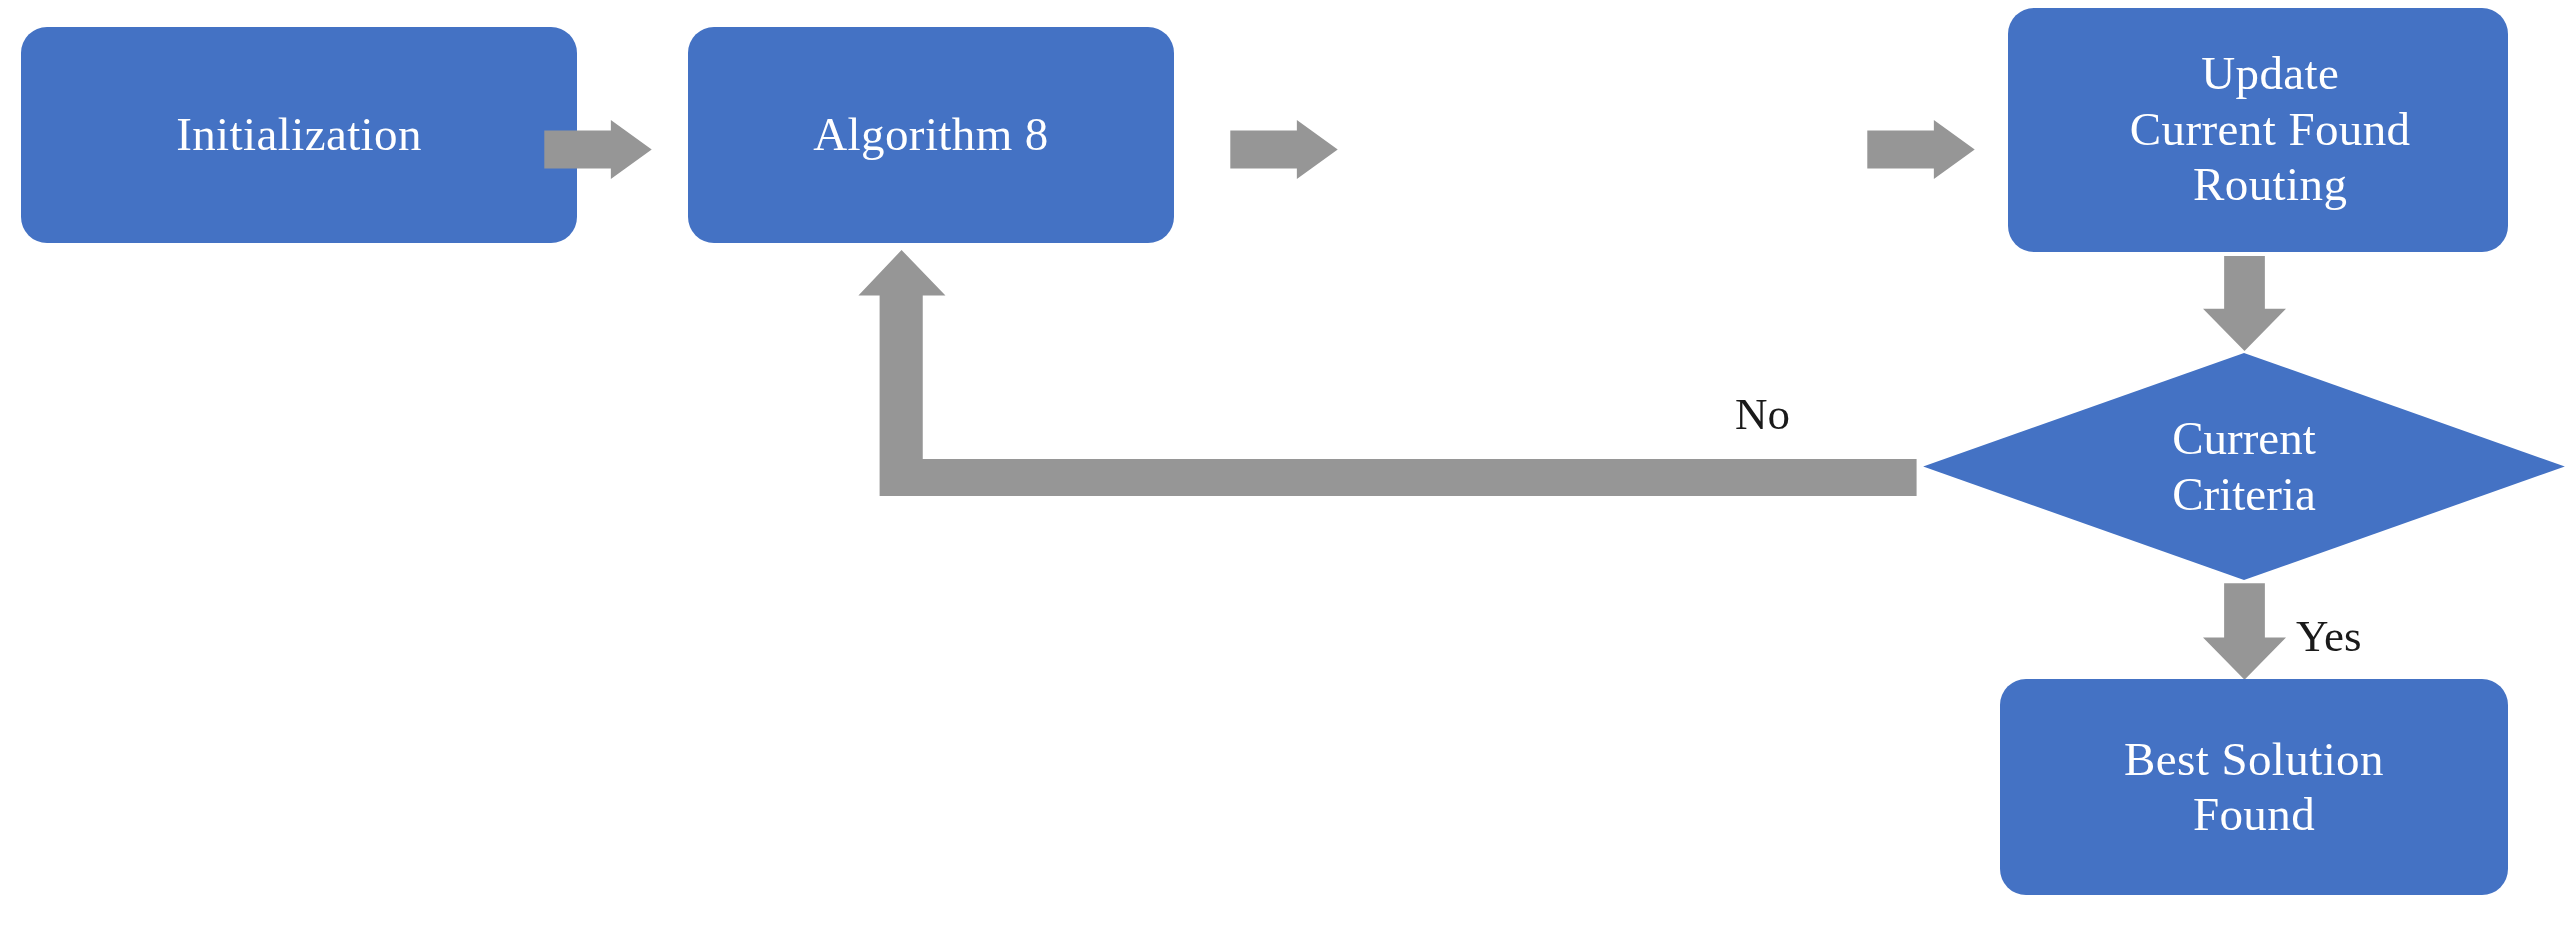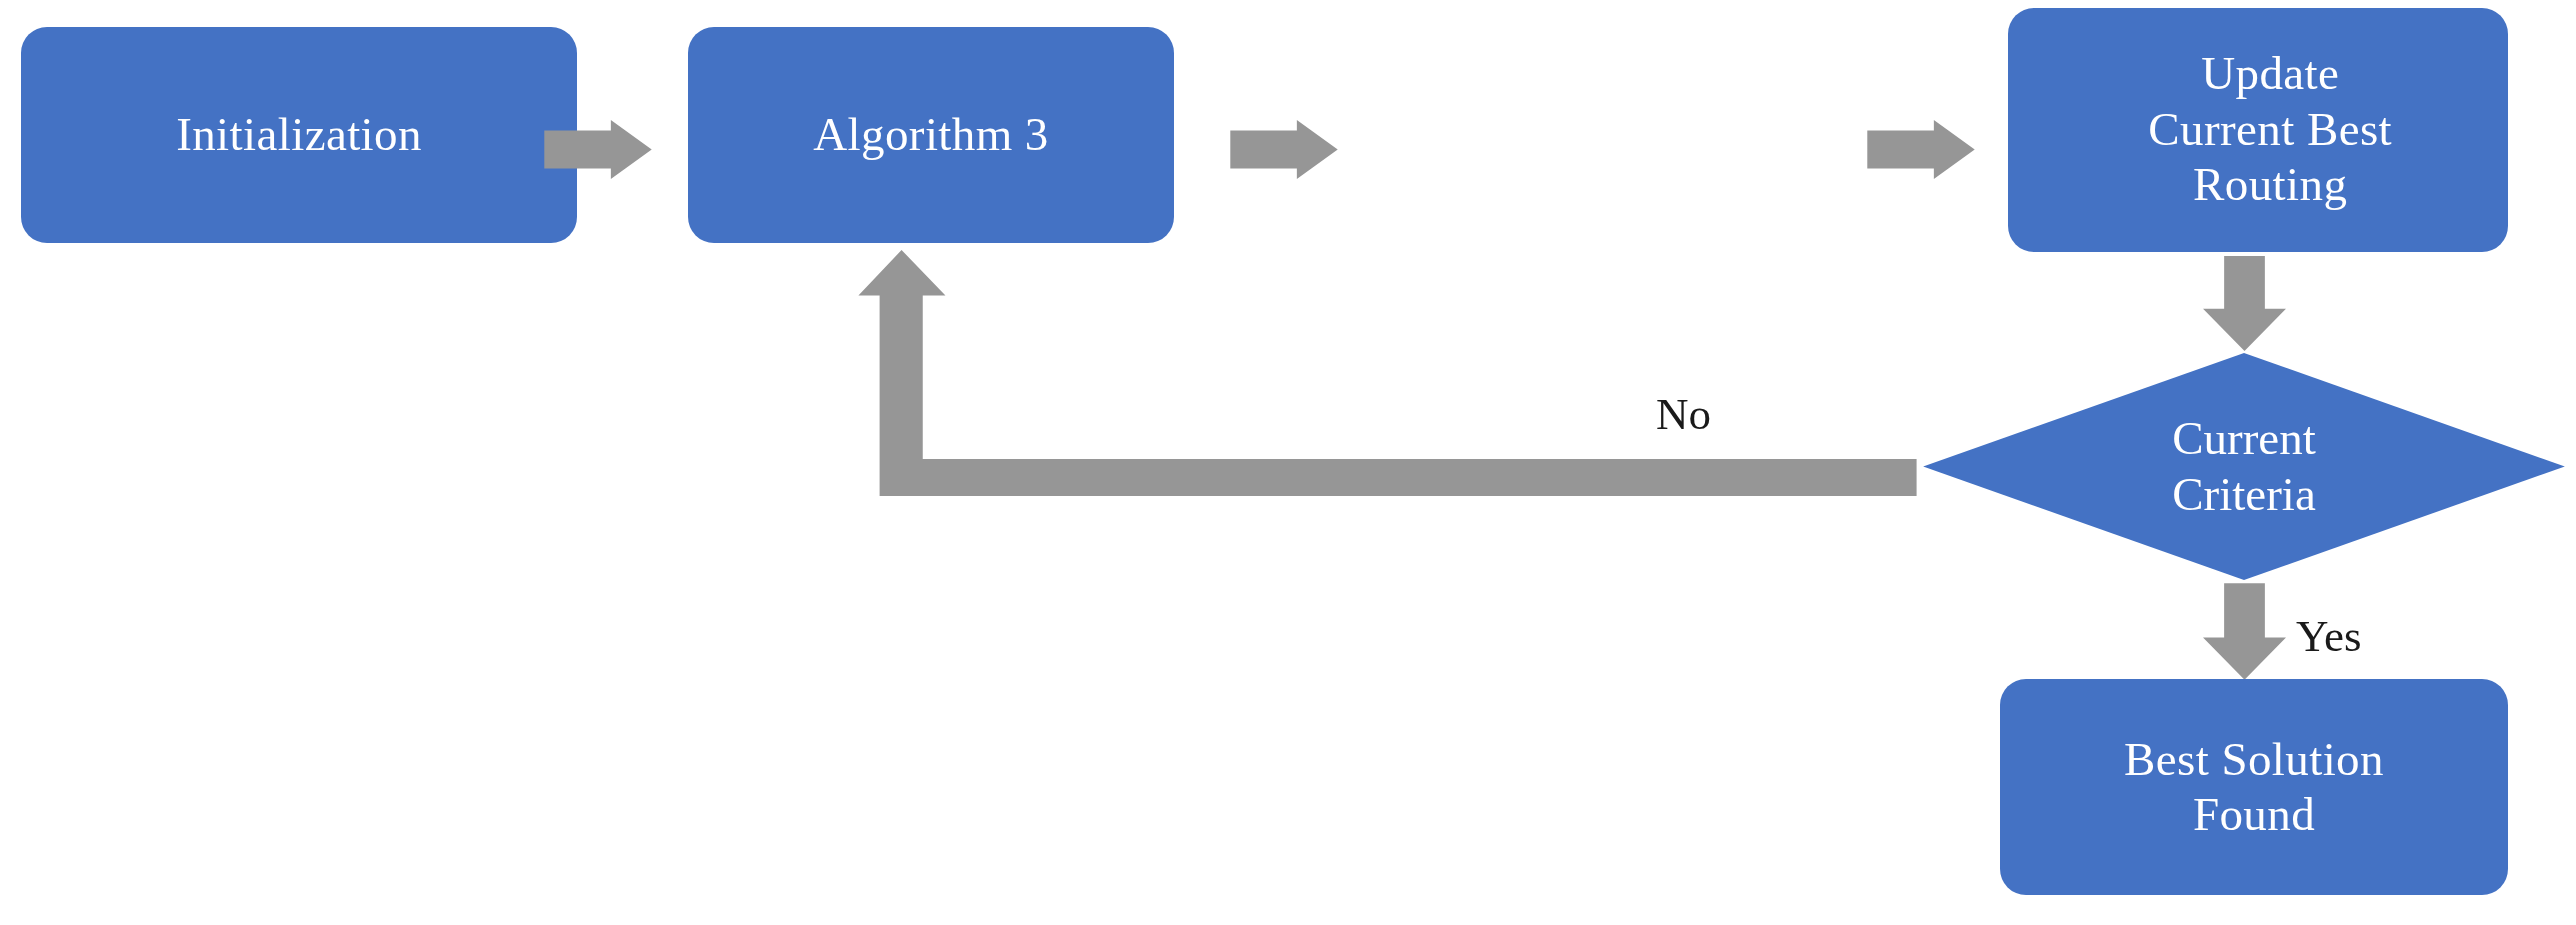--- a/index.html
+++ b/index.html
@@ -82,40 +82,40 @@
     <span class="label">Initialization</span>
   </div>
 
   <div class="connector" style="left:544px; top:120px; width:108px; height:59px;">
     <svg width="108" height="59" viewBox="0 0 142 78">
       <polygon points="0,14 88,14 88,0 142,39 88,78 88,64 0,64" fill="#969696"></polygon>
     </svg>
   </div>
 
   <div class="node" style="left:688px; top:27px; width:486px; height:216px;">
-    <span class="label">Algorithm 3</span>
+    <span class="label">Algorithm 8</span>
   </div>
 
   <div class="connector" style="left:1230px; top:120px; width:108px; height:59px;">
     <svg width="108" height="59" viewBox="0 0 142 78">
       <polygon points="0,14 88,14 88,0 142,39 88,78 88,64 0,64" fill="#969696"></polygon>
     </svg>
   </div>
 
 
   <div class="connector" style="left:1867px; top:120px; width:108px; height:59px;">
     <svg width="108" height="59" viewBox="0 0 142 78">
       <polygon points="0,14 88,14 88,0 142,39 88,78 88,64 0,64" fill="#969696"></polygon>
     </svg>
   </div>
 
   <div class="node" style="left:2008px; top:7.6px; width:500px; height:244px;padding-left:32px;">
     <span class="label">
       <span>Update</span><br>
-      <span>Current Best</span><br>
+      <span>Current Found</span><br>
       <span>Routing</span>
     </span>
   </div>
 
   <div class="connector" style="left:2203px; top:256px; width:83px; height:95px;">
     <svg width="83" height="95" viewBox="0 0 110 126">
       <polygon points="28,0 82,0 82,70 110,70 55,126 0,70 28,70" fill="#969696"></polygon>
     </svg>
   </div>
 
@@ -140,21 +140,21 @@
           85,60
           85,276
           1398,276
           1398,325
           28,325
           28,60
           0,60" fill="#969696"></polygon>
     </svg>
   </div>
 
-  <div class="edge-label" style="left:1656px; top:392px;">No</div>
+  <div class="edge-label" style="left:1735px; top:392px;">No</div>
 
   <div class="connector" style="left:2203px; top:583px; width:83px; height:97px;">
     <svg width="83" height="97" viewBox="0 0 110 128">
       <polygon points="28,0 82,0 82,72 110,72 55,128 0,72 28,72" fill="#969696"></polygon>
     </svg>
   </div>
 
   <div class="edge-label" style="left:2296px; top:614px;">Yes</div>
 
   <div class="node" style="left:2000px; top:679px; width:508px; height:216px;">

